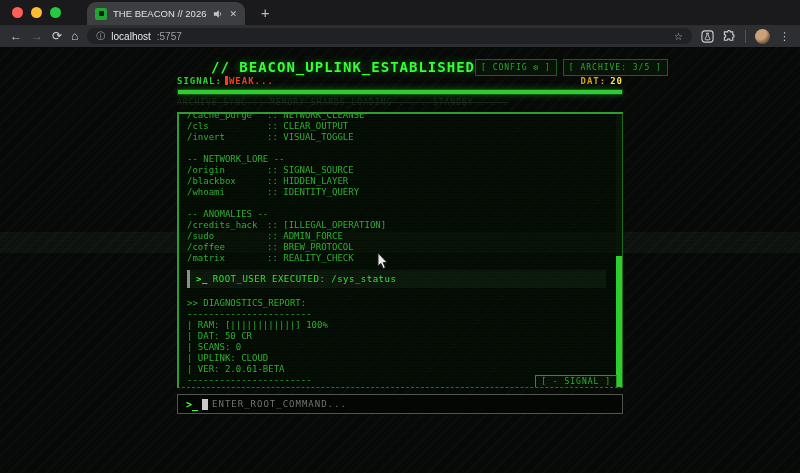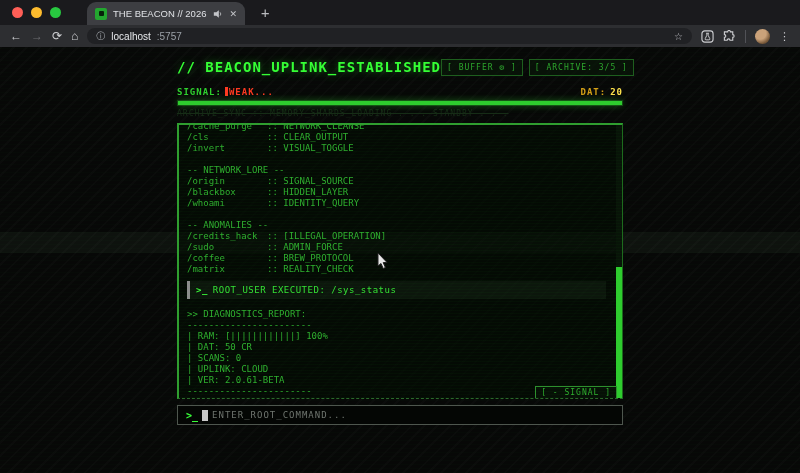--- a/index.html
+++ b/index.html
@@ -41,28 +41,28 @@
   
   .page { position:relative; height:426px; background:#070807; overflow:hidden; }
   .page::before { content:""; position:absolute; inset:0; pointer-events:none;
     background:
       repeating-linear-gradient(135deg, rgba(255,255,255,.014) 0 2px, transparent 2px 9px),
       repeating-linear-gradient(0deg, rgba(0,255,60,.012) 0 1px, transparent 1px 4px); }
   .glitchband { position:absolute; left:0; right:0; top:185px; height:21px;
     background:rgba(150,195,150,.055); }
   .content { position:relative; width:446px; margin:0 auto; padding-top:12px; }
 
-  .hdr-row { display:flex; justify-content:space-between; align-items:flex-start; }
+  .hdr-row { display:flex; justify-content:space-between; align-items:flex-start;margin-left:34px; }
   .title { font-size:14px; font-weight:bold; color:#35ff35; letter-spacing:1px;
     text-shadow:0 0 8px rgba(53,255,53,.45); white-space:nowrap; }
   .hdr-btns { display:flex; gap:6px; }
   .hbtn { font-size:8px; color:#2da52d; border:1px solid #1e5e1e;
     background:rgba(10,28,10,.55); padding:3px 5px; letter-spacing:1px; white-space:nowrap; }
 
-  .sig-row { display:flex; justify-content:space-between; margin-top:11px;
+  .sig-row { display:flex; justify-content:space-between; margin-top:0;
     font-size:9px; font-weight:bold; letter-spacing:1px;align-items:flex-end; }
   .sig-label { color:#2fd12f; }
   .sig-caret { display:inline-block; width:3px; height:9px; background:#ff3a22;
     vertical-align:-1px; margin:0 1px 0 3px; }
   .sig-val { color:#ff3a22; }
   .dat-label { color:#d4a017; } .dat-val { color:#ffe34d; margin-left:4px; }
 
   .buf-row { display:flex; justify-content:space-between; margin-top:13px;
     font-size:8px; font-weight:bold; color:#1f8f1f; letter-spacing:1px; }
   .pbar { margin-top:3px; height:6px; border:1px solid #123a12; background:#061206; position:relative; }
@@ -155,21 +155,21 @@
   <span class="kebab">⋮</span>
 </div>
 
 <div class="page">
   <div class="glitchband"></div>
 
   <div class="content">
     <div class="hdr-row">
       <div class="title">// BEACON_UPLINK_ESTABLISHED</div>
       <div class="hdr-btns">
-        <div class="hbtn">[ BUFFER ⚙ ]</div>
+        <div class="hbtn">[ CONFIG ⚙ ]</div>
         <div class="hbtn">[ ARCHIVE: 3/5 ]</div>
       </div>
     </div>
 
     <div class="sig-row">
       <div>
         <span class="sig-label">SIGNAL:</span><span class="sig-caret"></span><span class="sig-val">WEAK...</span>
       </div>
       <div>
         <span class="dat-label">DAT:</span><span class="dat-val">20</span>

